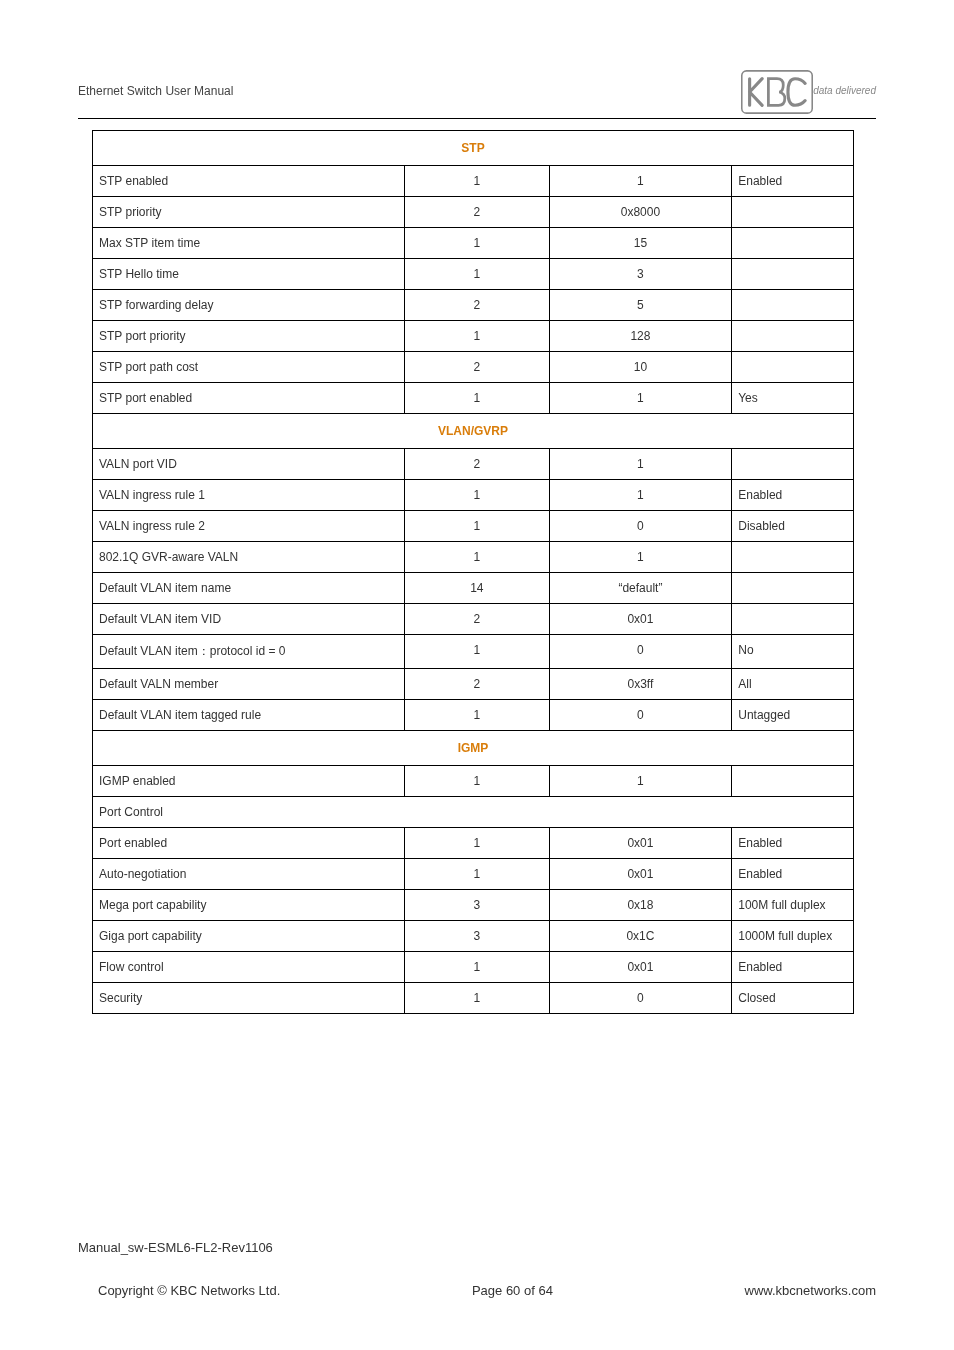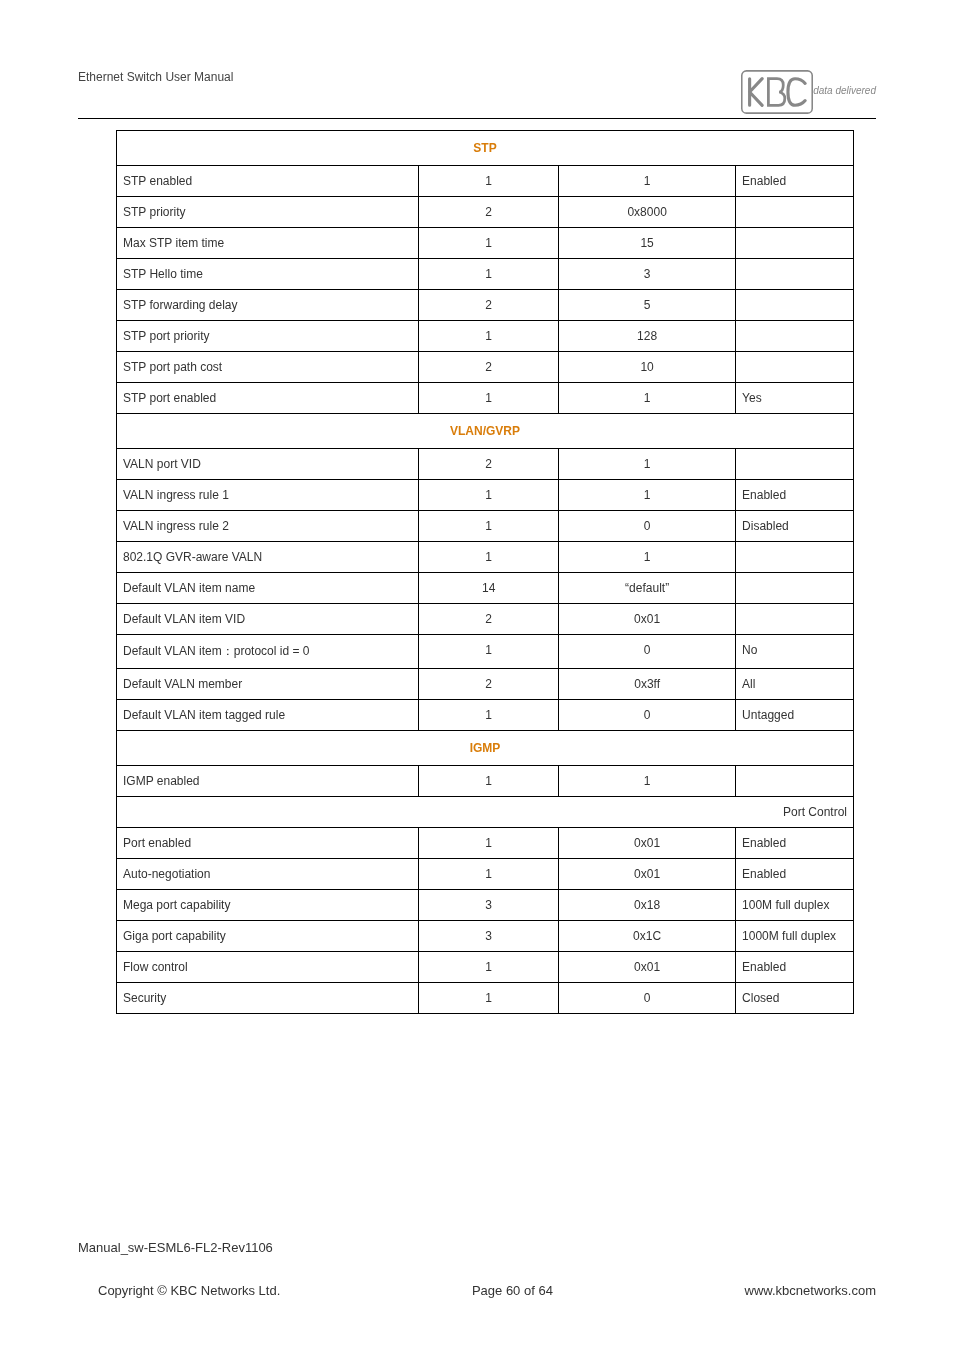--- a/index.html
+++ b/index.html
@@ -11,21 +11,21 @@
     position: relative;
     color: #333;
   }
   .header {
     position: absolute;
     top: 70px;
     left: 78px;
     right: 78px;
     display: flex;
     justify-content: space-between;
-    align-items: flex-start;
+    align-items: center;
   }
   .header-title {
     font-size: 12px;
     color: #444;
     padding-bottom: 2px;
   }
   .header-right {
     display: flex;
     flex-direction: row;
     align-items: center;
@@ -47,21 +47,21 @@
   .header-rule {
     position: absolute;
     top: 118px;
     left: 78px;
     right: 78px;
     border-top: 1px solid #000;
   }
   .table-wrap {
     position: absolute;
     top: 130px;
-    left: 116px;
+    left: 92px;
     right: 100px;
   }
   table {
     width: 100%;
     border-collapse: collapse;
     font-size: 12px;
     color: #333;
   }
   td, th {
     border: 1px solid #000;
@@ -73,21 +73,20 @@
   td.c3 { width: 24%; text-align: center; }
   td.c4 { width: 16%; }
   .section-row td {
     text-align: center;
     font-weight: bold;
     color: #d97d0a;
     padding: 10px 6px;
   }
   .spanrow td {
     padding: 8px 6px;
-    text-align: right;
   }
   .footer {
     position: absolute;
     bottom: 52px;
     left: 78px;
     right: 78px;
     font-size: 13px;
     color: #333;
   }
   .footer-docid {

